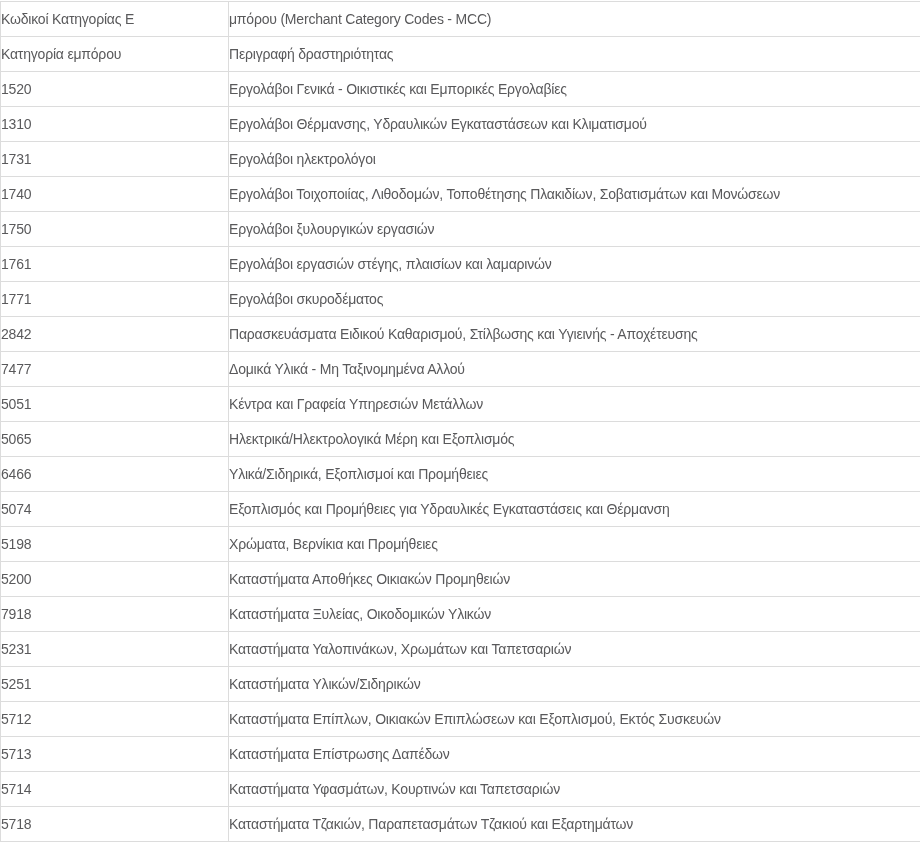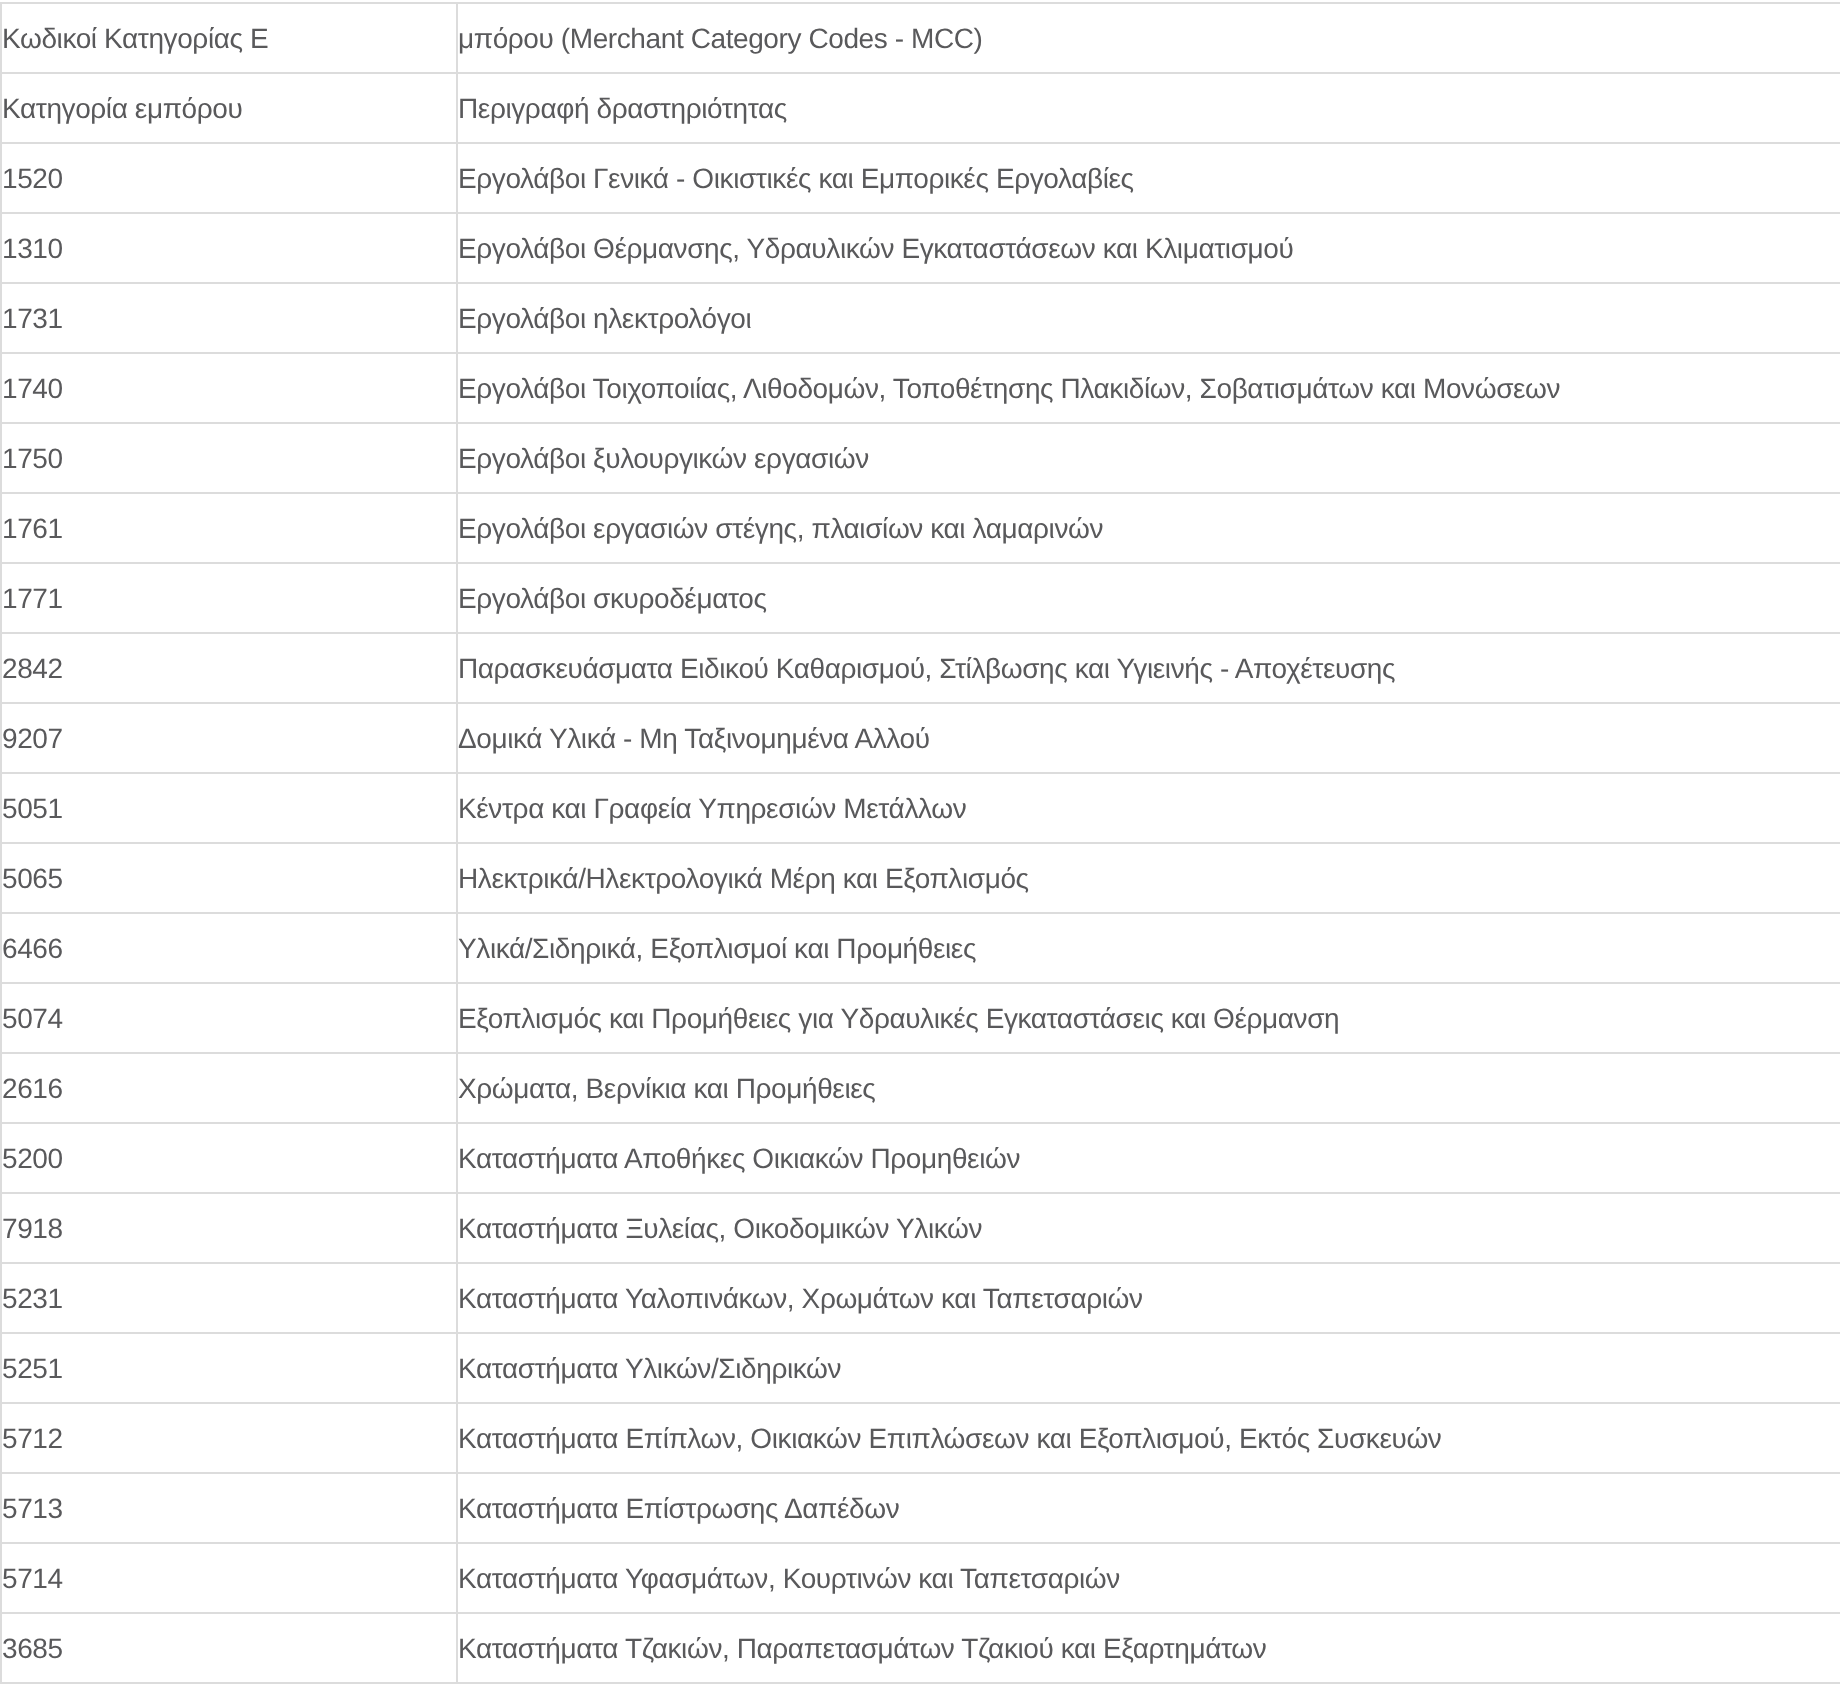--- a/index.html
+++ b/index.html
@@ -93,21 +93,21 @@
     <td class="col-code">1771</td>
     <td class="col-desc">Εργολάβοι σκυροδέματος</td>
   </tr>
 
   <tr>
     <td class="col-code">2842</td>
     <td class="col-desc">Παρασκευάσματα Ειδικού Καθαρισμού, Στίλβωσης και Υγιεινής - Αποχέτευσης</td>
   </tr>
 
   <tr>
-    <td class="col-code">9207</td>
+    <td class="col-code">7477</td>
     <td class="col-desc">Δομικά Υλικά - Μη Ταξινομημένα Αλλού</td>
   </tr>
 
   <tr>
     <td class="col-code">5051</td>
     <td class="col-desc">Κέντρα και Γραφεία Υπηρεσιών Μετάλλων</td>
   </tr>
 
   <tr>
     <td class="col-code">5065</td>
@@ -118,21 +118,21 @@
     <td class="col-code">6466</td>
     <td class="col-desc">Υλικά/Σιδηρικά, Εξοπλισμοί και Προμήθειες</td>
   </tr>
 
   <tr>
     <td class="col-code">5074</td>
     <td class="col-desc">Εξοπλισμός και Προμήθειες για Υδραυλικές Εγκαταστάσεις και Θέρμανση</td>
   </tr>
 
   <tr>
-    <td class="col-code">2616</td>
+    <td class="col-code">5198</td>
     <td class="col-desc">Χρώματα, Βερνίκια και Προμήθειες</td>
   </tr>
 
   <tr>
     <td class="col-code">5200</td>
     <td class="col-desc">Καταστήματα Αποθήκες Οικιακών Προμηθειών</td>
   </tr>
 
   <tr>
     <td class="col-code">7918</td>
@@ -158,18 +158,18 @@
     <td class="col-code">5713</td>
     <td class="col-desc">Καταστήματα Επίστρωσης Δαπέδων</td>
   </tr>
 
   <tr>
     <td class="col-code">5714</td>
     <td class="col-desc">Καταστήματα Υφασμάτων, Κουρτινών και Ταπετσαριών</td>
   </tr>
 
   <tr>
-    <td class="col-code">3685</td>
+    <td class="col-code">5718</td>
     <td class="col-desc">Καταστήματα Τζακιών, Παραπετασμάτων Τζακιού και Εξαρτημάτων</td>
   </tr>
 </tbody>
   </table>
 </div>
 
 </body></html>

